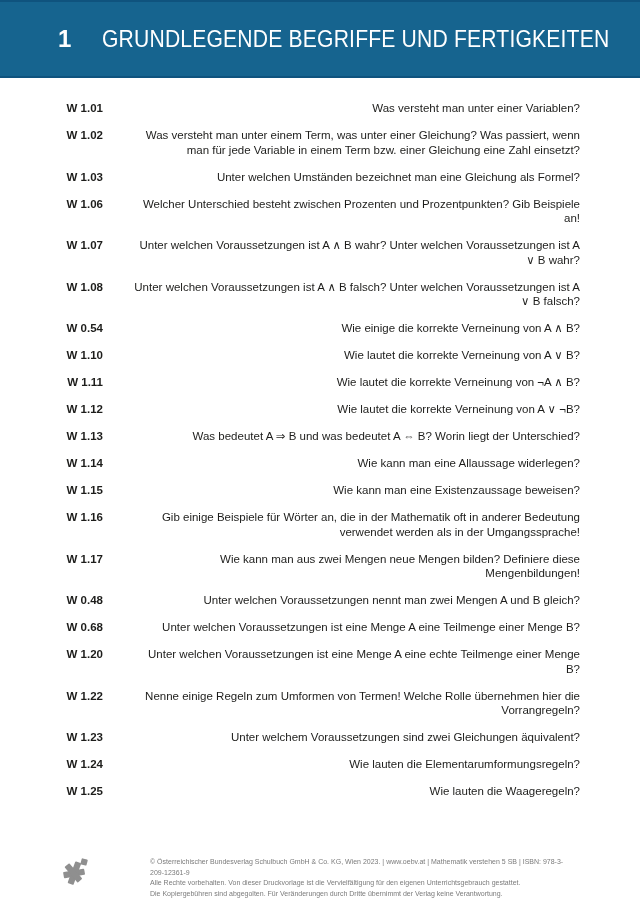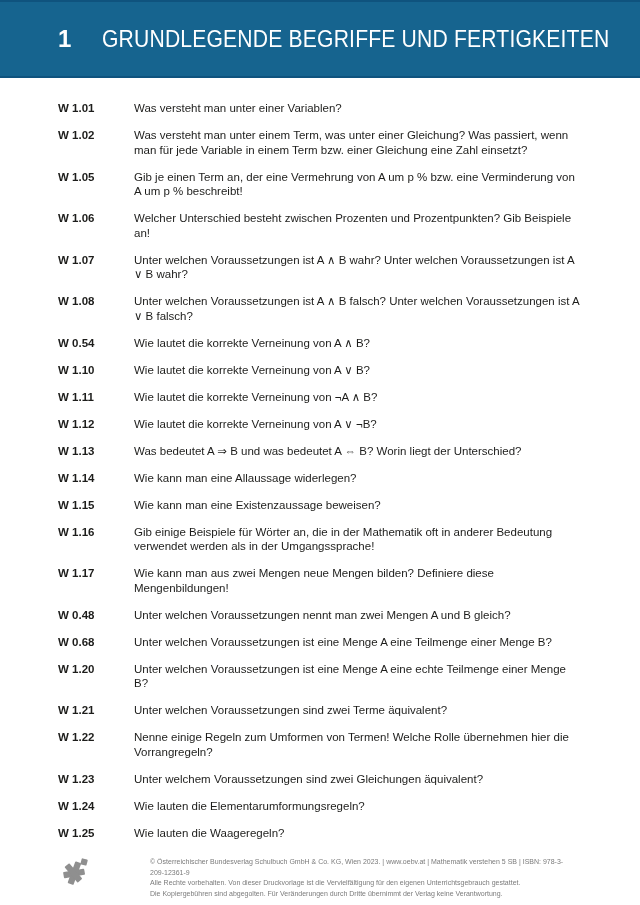--- a/index.html
+++ b/index.html
@@ -41,20 +41,21 @@
     color: #ffffff;
     white-space: nowrap;
     letter-spacing: 0.2px;
     transform: scaleX(0.88);
     transform-origin: left center;
   }
 
   
   .question-list {
     padding: 23px 60px 0 58px;
+    text-align: right;
   }
   .question {
     display: flex;
     margin-bottom: 12.5px;
     font-size: 11.5px;
     line-height: 14.5px;
   }
   .q-label {
     flex: 0 0 45px;
     font-weight: 700;
@@ -97,45 +98,45 @@
   <div class="question">
     <span class="q-label">W 1.01</span>
     <span class="q-text">Was versteht man unter einer Variablen?</span>
   </div>
 
   <div class="question">
     <span class="q-label">W 1.02</span>
     <span class="q-text">Was versteht man unter einem Term, was unter einer Gleichung? Was passiert, wenn man für jede Variable in einem Term bzw. einer Gleichung eine Zahl einsetzt?</span>
   </div>
 
-
-
-  <div class="question">
-    <span class="q-label">W 1.05</span>
-    <span class="q-text">Gib je einen Term an, der eine Vermehrung von A um p % bzw. eine Verminderung von A um p % beschreibt!</span>
-  </div>
+  <div class="question">
+    <span class="q-label">W 1.03</span>
+    <span class="q-text">Unter welchen Umständen bezeichnet man eine Gleichung als Formel?</span>
+  </div>
+
+
 
   <div class="question">
     <span class="q-label">W 1.06</span>
     <span class="q-text">Welcher Unterschied besteht zwischen Prozenten und Prozentpunkten? Gib Beispiele an!</span>
   </div>
 
   <div class="question">
     <span class="q-label">W 1.07</span>
     <span class="q-text">Unter welchen Voraussetzungen ist A ∧ B wahr? Unter welchen Voraussetzungen ist A ∨ B wahr?</span>
   </div>
 
   <div class="question">
     <span class="q-label">W 1.08</span>
     <span class="q-text">Unter welchen Voraussetzungen ist A ∧ B falsch? Unter welchen Voraussetzungen ist A ∨ B falsch?</span>
   </div>
 
   <div class="question">
     <span class="q-label">W 0.54</span>
-    <span class="q-text">Wie lautet die korrekte Verneinung von A ∧ B?</span>
+    <span class="q-text">Wie einige die korrekte Verneinung von A ∧ B?</span>
   </div>
 
   <div class="question">
     <span class="q-label">W 1.10</span>
     <span class="q-text">Wie lautet die korrekte Verneinung von A ∨ B?</span>
   </div>
 
   <div class="question">
     <span class="q-label">W 1.11</span>
     <span class="q-text">Wie lautet die korrekte Verneinung von ¬A ∧ B?</span>
@@ -179,24 +180,20 @@
   <div class="question">
     <span class="q-label">W 0.68</span>
     <span class="q-text">Unter welchen Voraussetzungen ist eine Menge A eine Teilmenge einer Menge B?</span>
   </div>
 
   <div class="question">
     <span class="q-label">W 1.20</span>
     <span class="q-text">Unter welchen Voraussetzungen ist eine Menge A eine echte Teilmenge einer Menge B?</span>
   </div>
 
-  <div class="question">
-    <span class="q-label">W 1.21</span>
-    <span class="q-text">Unter welchen Voraussetzungen sind zwei Terme äquivalent?</span>
-  </div>
 
   <div class="question">
     <span class="q-label">W 1.22</span>
     <span class="q-text">Nenne einige Regeln zum Umformen von Termen! Welche Rolle übernehmen hier die Vorrangregeln?</span>
   </div>
 
   <div class="question">
     <span class="q-label">W 1.23</span>
     <span class="q-text">Unter welchem Voraussetzungen sind zwei Gleichungen äquivalent?</span>
   </div>

